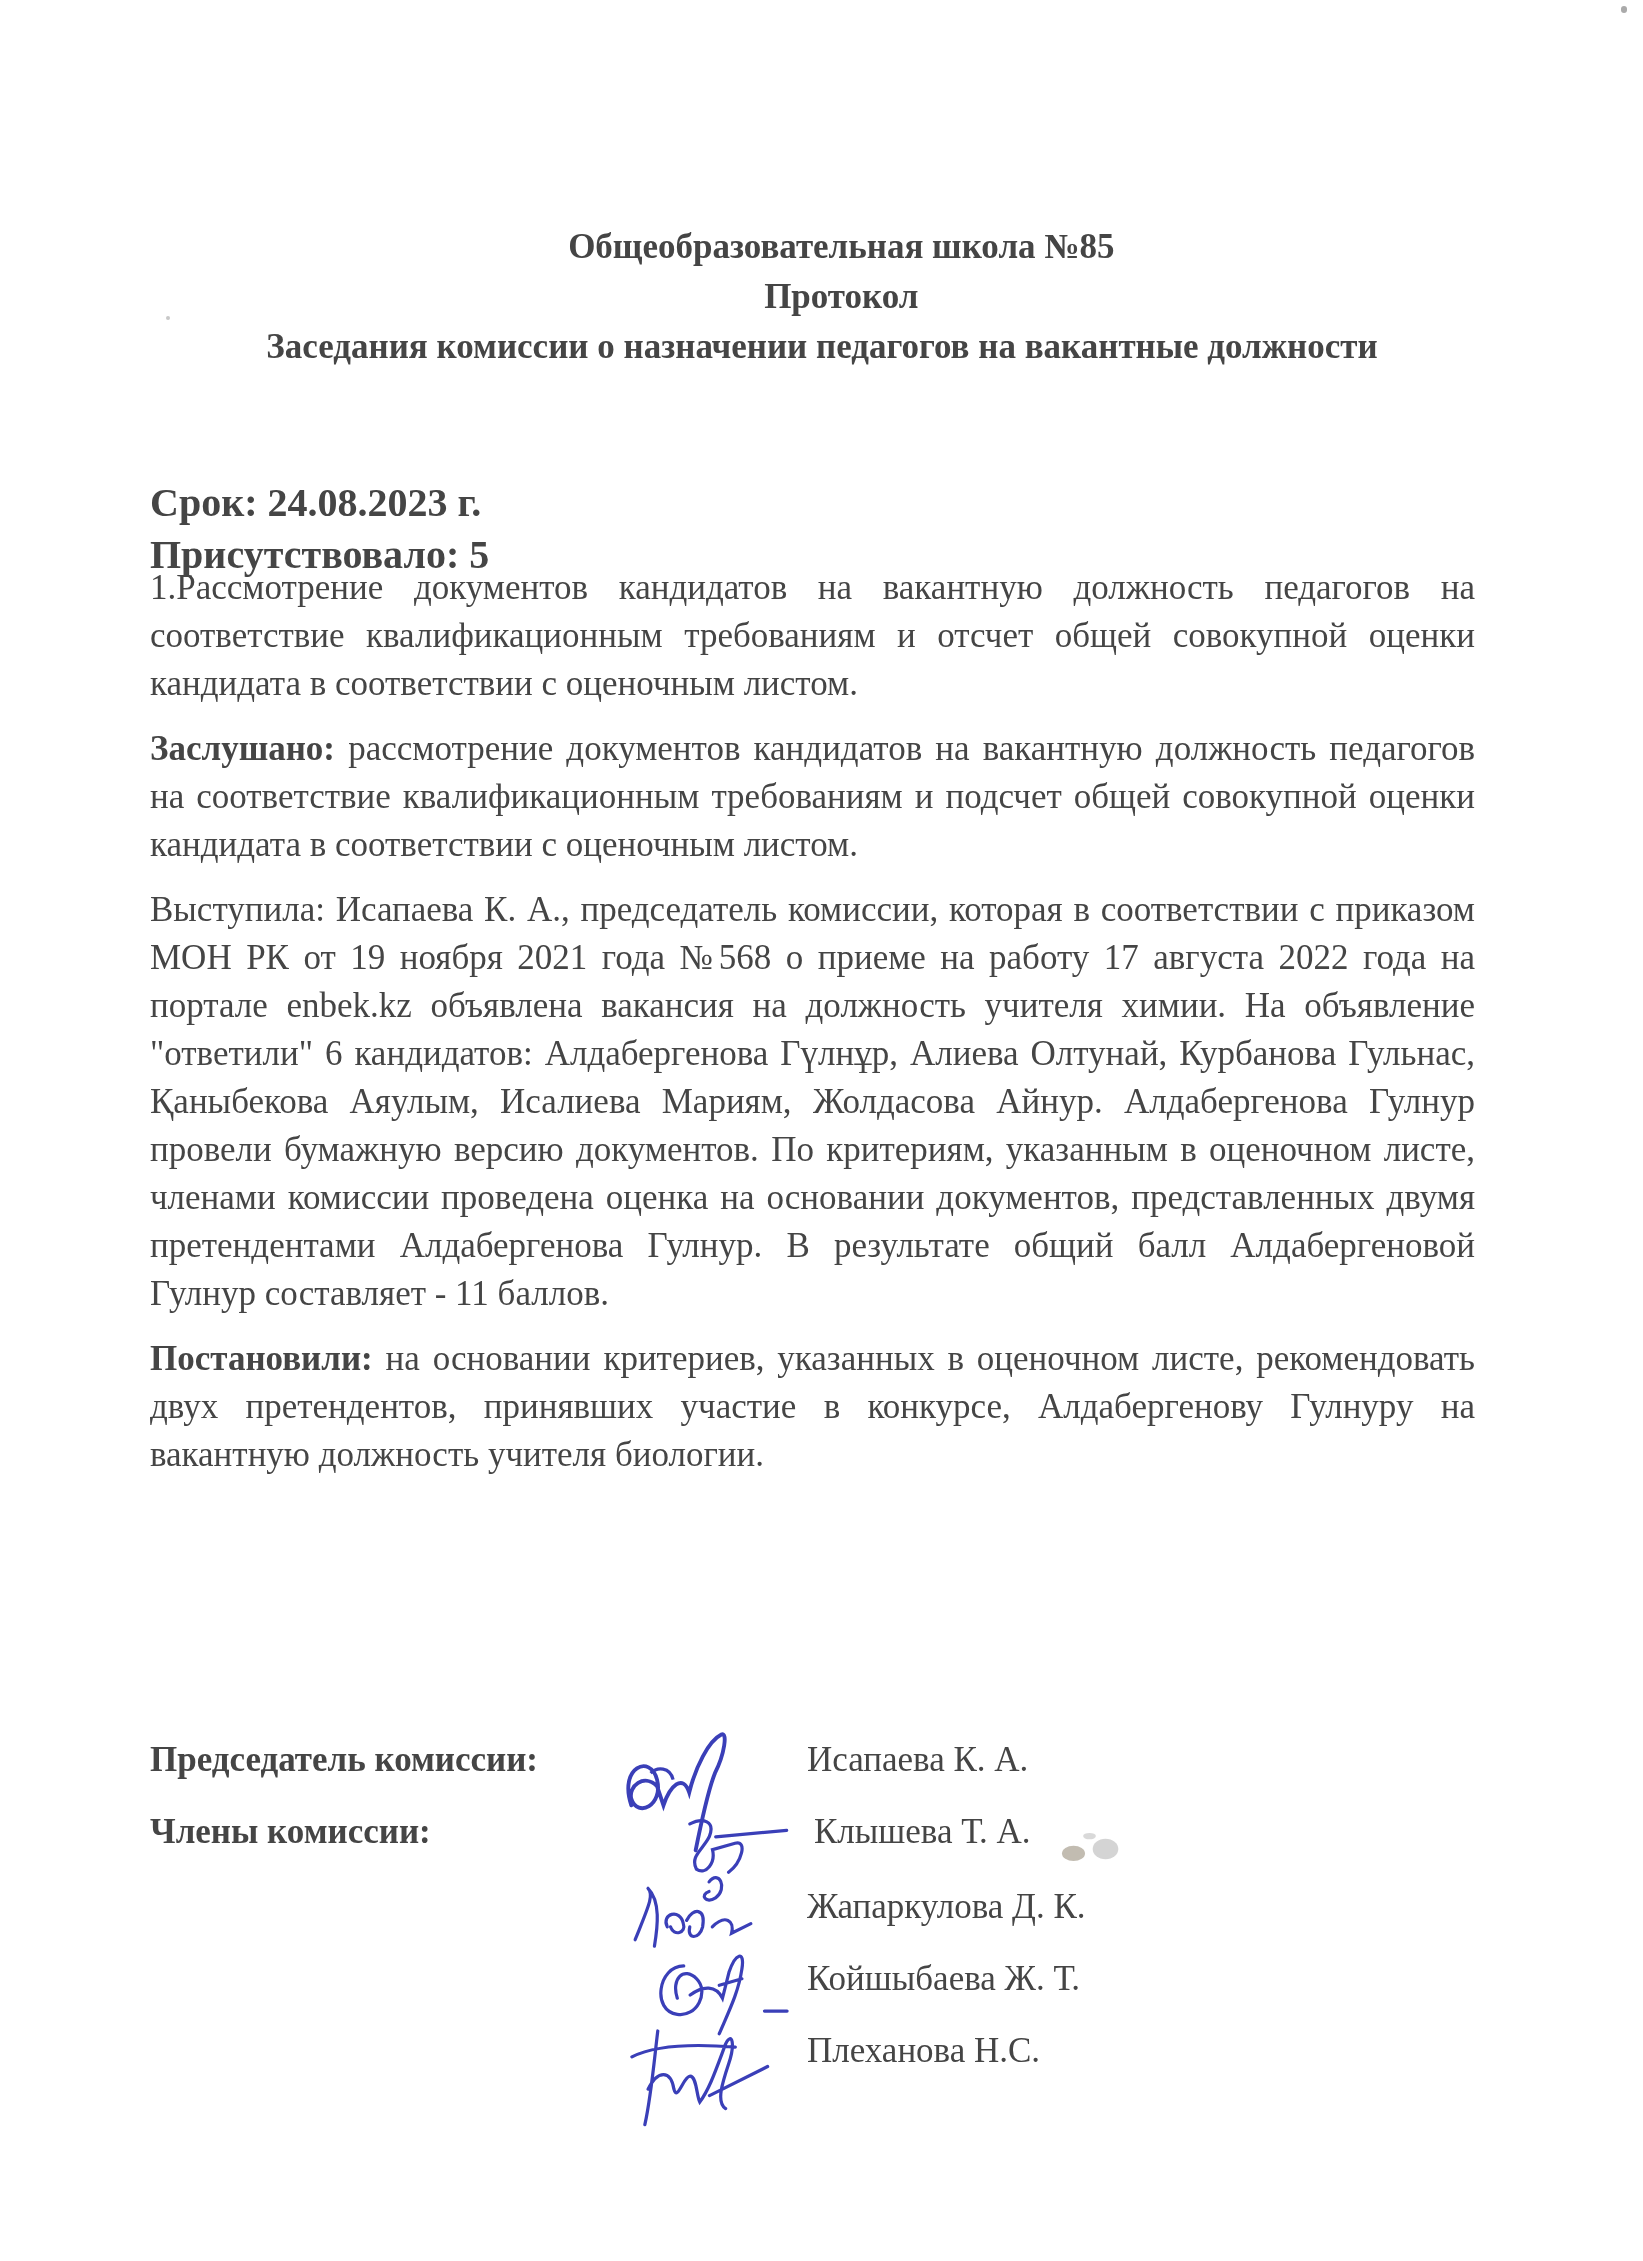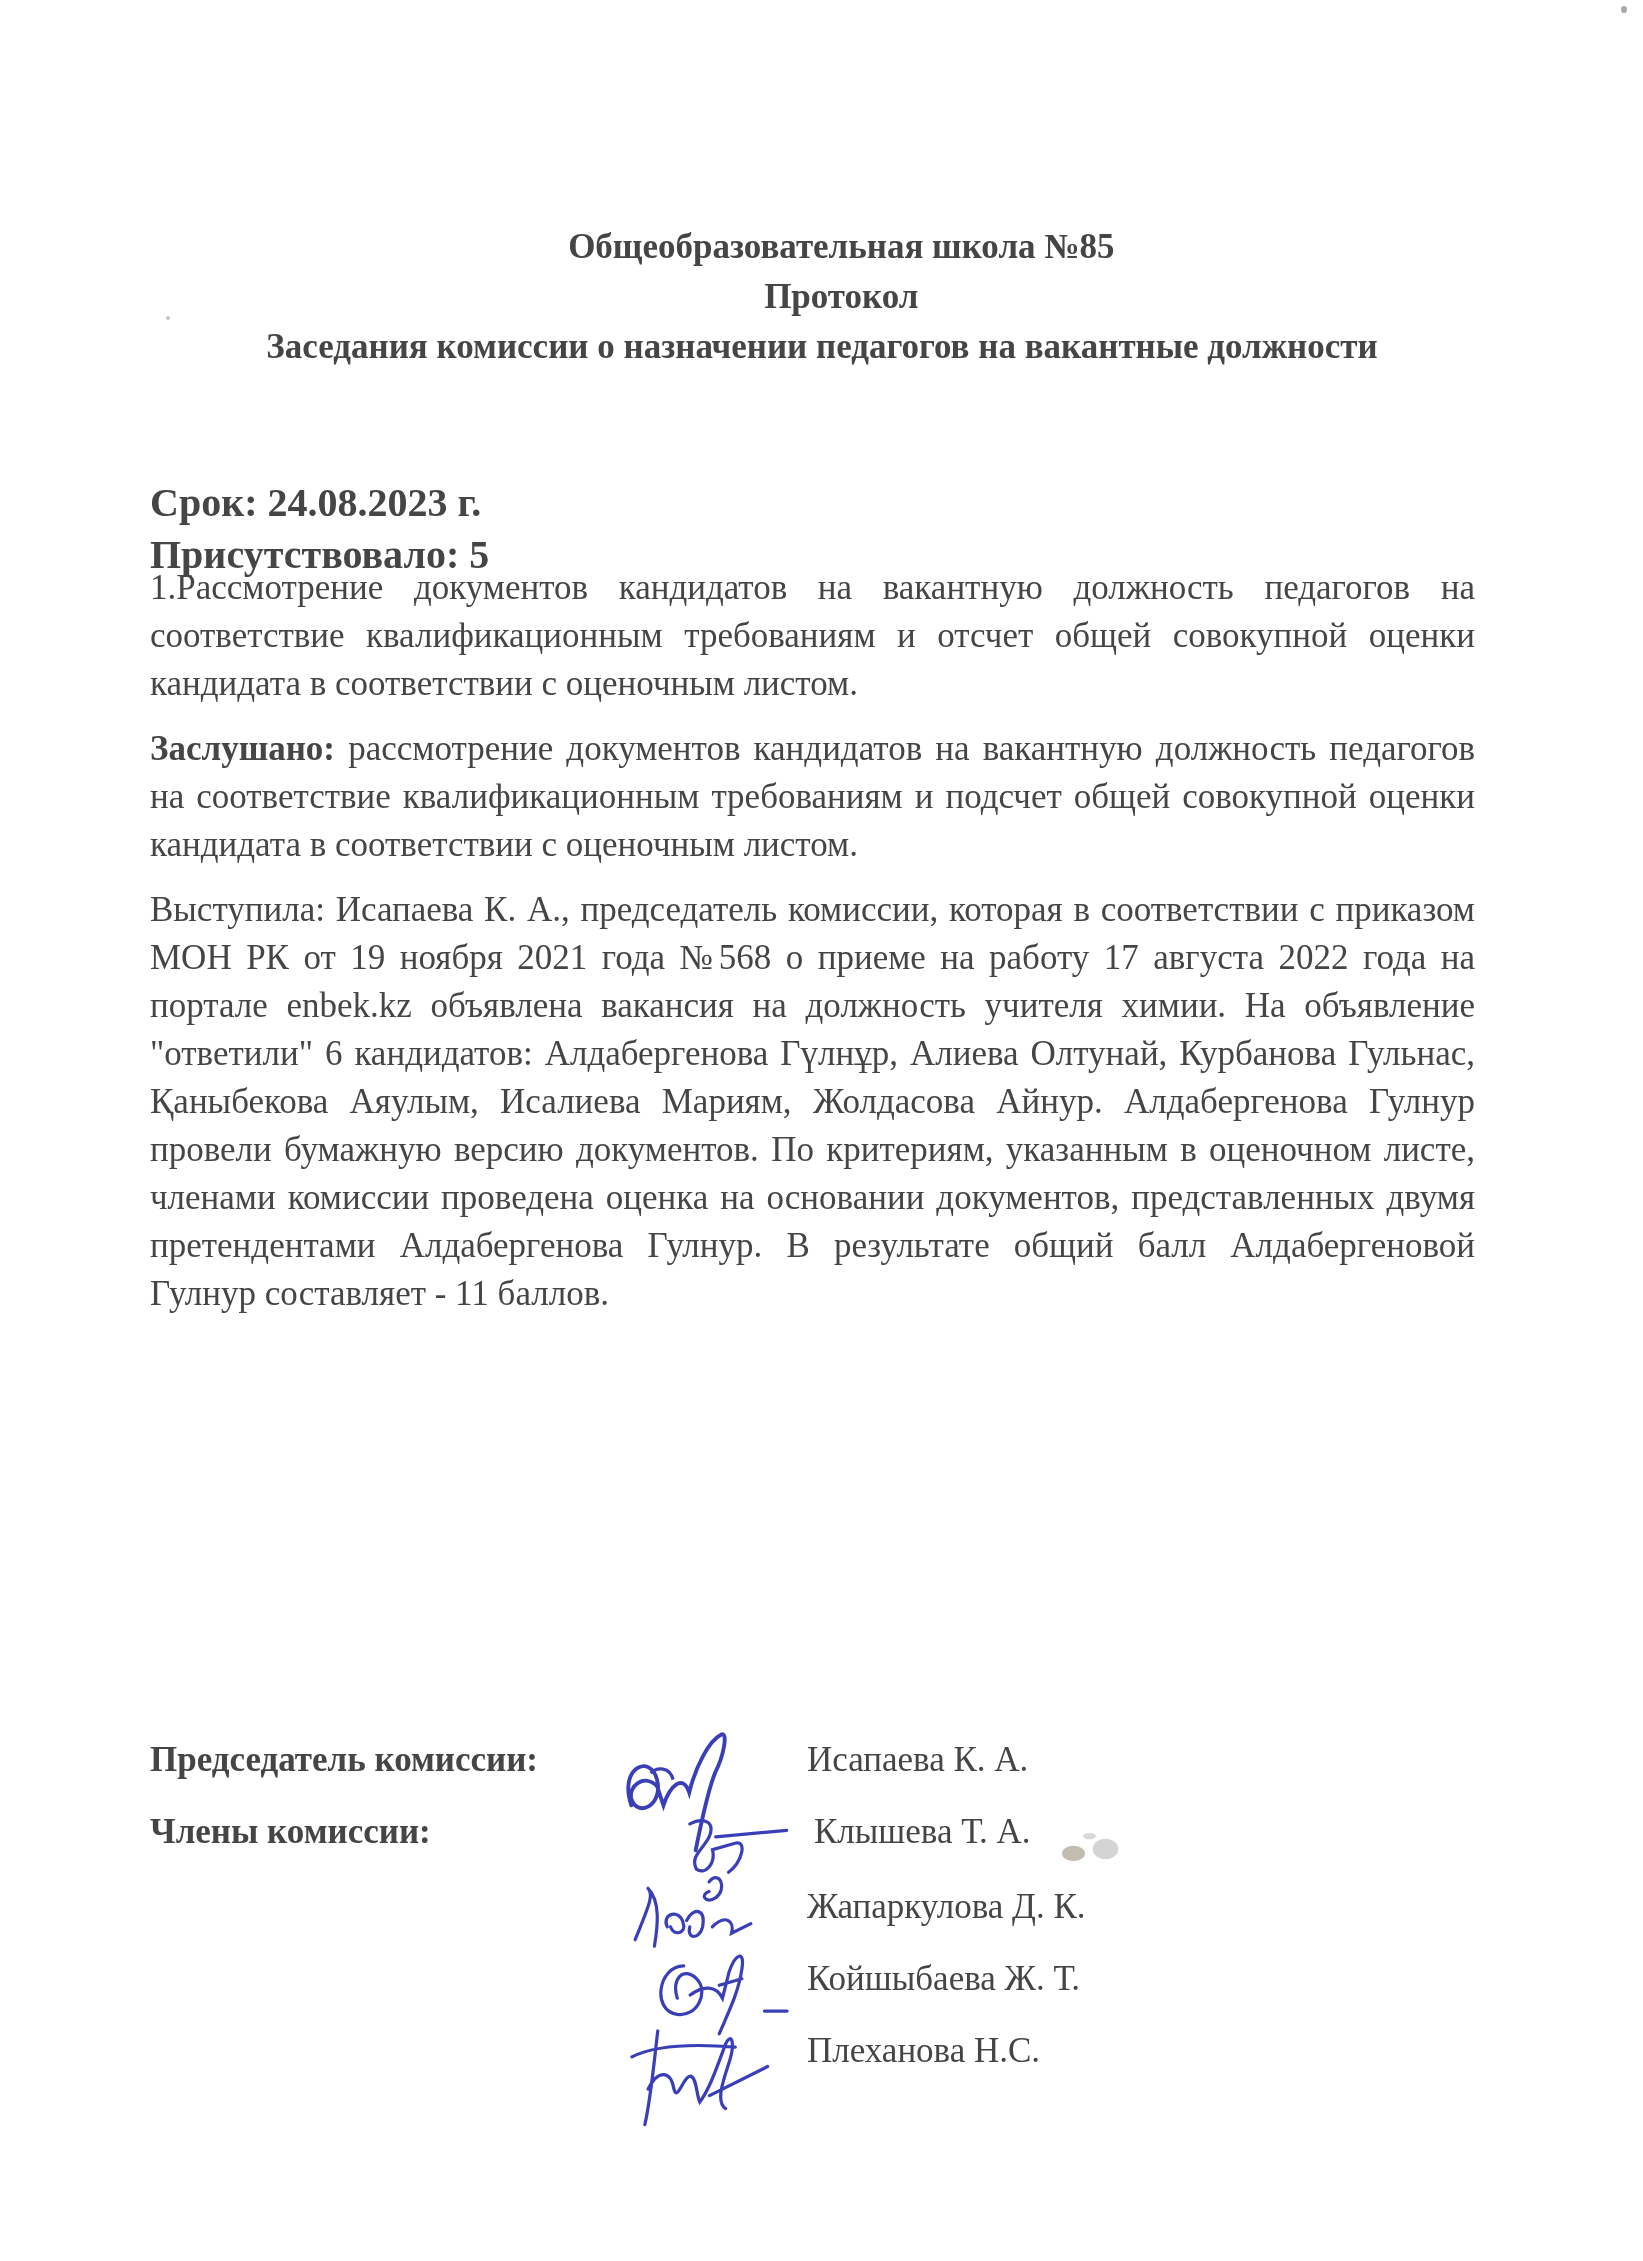--- a/index.html
+++ b/index.html
@@ -42,20 +42,21 @@
     <div>Присутствовало: 5</div>
   </div>
 
   <div class="body">
     <p>1.Рассмотрение документов кандидатов на вакантную должность педагогов на соответствие квалификационным требованиям и отсчет общей совокупной оценки кандидата в соответствии с оценочным листом.</p>
 
     <p class="para-gap"><span class="label">Заслушано:</span><span> рассмотрение документов кандидатов на вакантную должность педагогов на соответствие квалификационным требованиям и подсчет общей совокупной оценки кандидата в соответствии с оценочным листом.</span></p>
 
     <p class="para-gap">Выступила: Исапаева К. А., председатель комиссии, которая в соответствии с приказом МОН РК от 19 ноября 2021 года №568 о приеме на работу 17 августа 2022 года на портале enbek.kz объявлена вакансия на должность учителя химии. На объявление "ответили" 6 кандидатов: Алдабергенова Гүлнұр, Алиева Олтунай, Курбанова Гульнас, Қаныбекова Аяулым, Исалиева Мариям, Жолдасова Айнур. Алдабергенова Гулнур провели бумажную версию документов. По критериям, указанным в оценочном листе, членами комиссии проведена оценка на основании документов, представленных двумя претендентами Алдабергенова Гулнур. В результате общий балл Алдабергеновой Гулнур составляет - 11 баллов.</p>
 
+    <p class="para-gap"><span class="label">Постановили:</span><span> на основании критериев, указанных в оценочном листе, рекомендовать двух претендентов, принявших участие в конкурсе, Алдабергенову Гулнуру на вакантную должность учителя биологии.</span></p>
   </div>
 
   <div class="sig-block">
     <div class="sig-row" style="top:0px;">
       <span class="sig-role">Председатель комиссии:</span>
       <span class="sig-name">Исапаева К. А.</span>
     </div>
     <div class="sig-row" style="top:72px;">
       <span class="sig-role">Члены комиссии:</span>
       <span class="sig-name" style="left:664px;">Клышева Т. А.</span>

